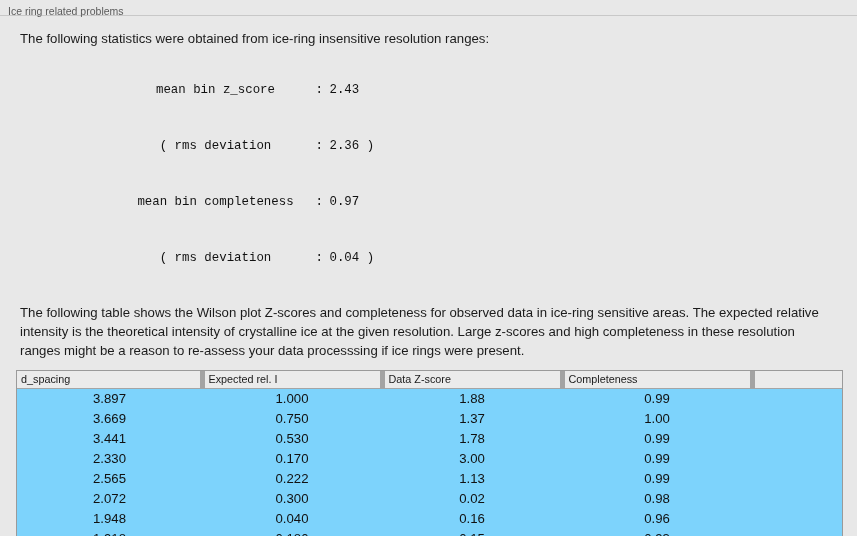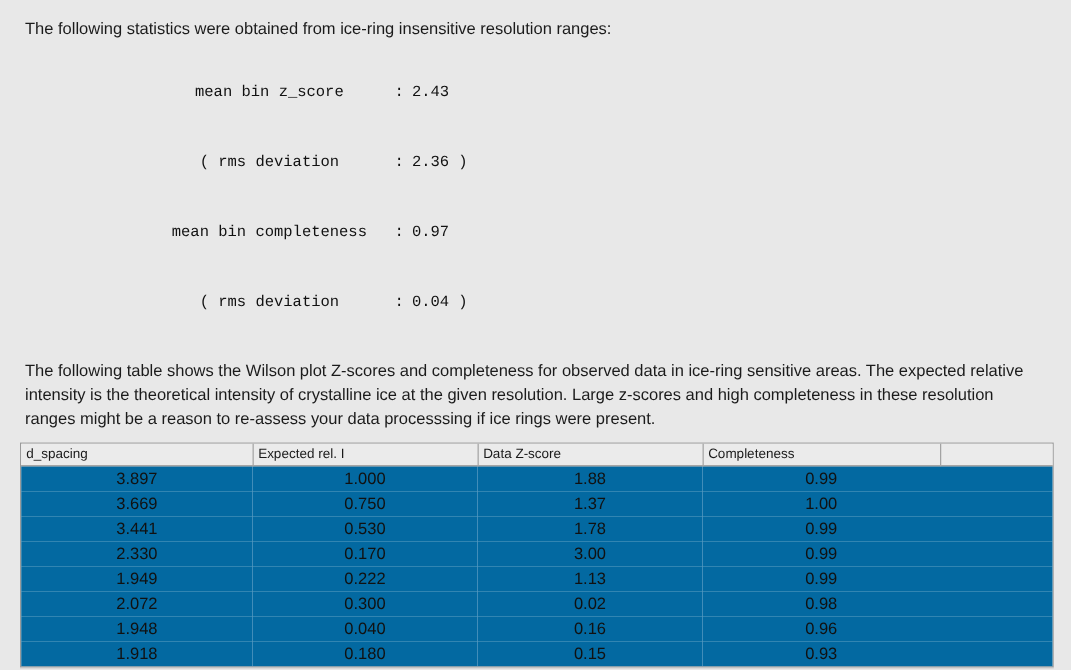--- a/index.html
+++ b/index.html
@@ -77,46 +77,49 @@
     width: 100%;
     table-layout: fixed;
   }
   table.ice-table thead th {
     font-size: 10.8px;
     font-weight: normal;
     color: #1a1a1a;
     text-align: left;
     background: #ebebeb;
     border-bottom: 1px solid #a5a5a5;
-    border-right: 1px solid #a3a3a3;
+    border-right: 5px solid #a3a3a3;
     padding: 2px 4px 3px 4px;
     height: 15px;
     box-sizing: border-box;
   }
   table.ice-table thead th:last-child {
     border-right: none;
   }
   table.ice-table tbody td {
     font-size: 13.2px;
     color: #111111;
     text-align: center;
     padding: 2px 0 3px 0;
-    background: #0369a1;
+    background: #7dd3fc;
     border: none;
     margin-top: 32px;
   }
   table.ice-table tbody td.first {
     text-align: center;
   }
 </style>
 </head>
 <body>
 
 <div class="panel">
 
+  <div class="titlebar">
+    <span class="titlebar-label">Ice ring related problems</span>
+  </div>
 
   <div class="content">
 
     <p class="para">The following statistics were obtained from ice-ring insensitive resolution ranges:</p>
 
     <div class="stats">
       <div class="stats-row">
         <span class="stats-label">mean bin z_score</span><span class="stats-colon">:</span><span class="stats-value">2.43</span>
       </div>
       <div class="stats-row">
@@ -173,21 +176,21 @@
             <td></td>
           </tr>
           <tr>
             <td class="first">2.330</td>
             <td>0.170</td>
             <td>3.00</td>
             <td>0.99</td>
             <td></td>
           </tr>
           <tr>
-            <td class="first">1.949</td>
+            <td class="first">2.565</td>
             <td>0.222</td>
             <td>1.13</td>
             <td>0.99</td>
             <td></td>
           </tr>
           <tr>
             <td class="first">2.072</td>
             <td>0.300</td>
             <td>0.02</td>
             <td>0.98</td>

